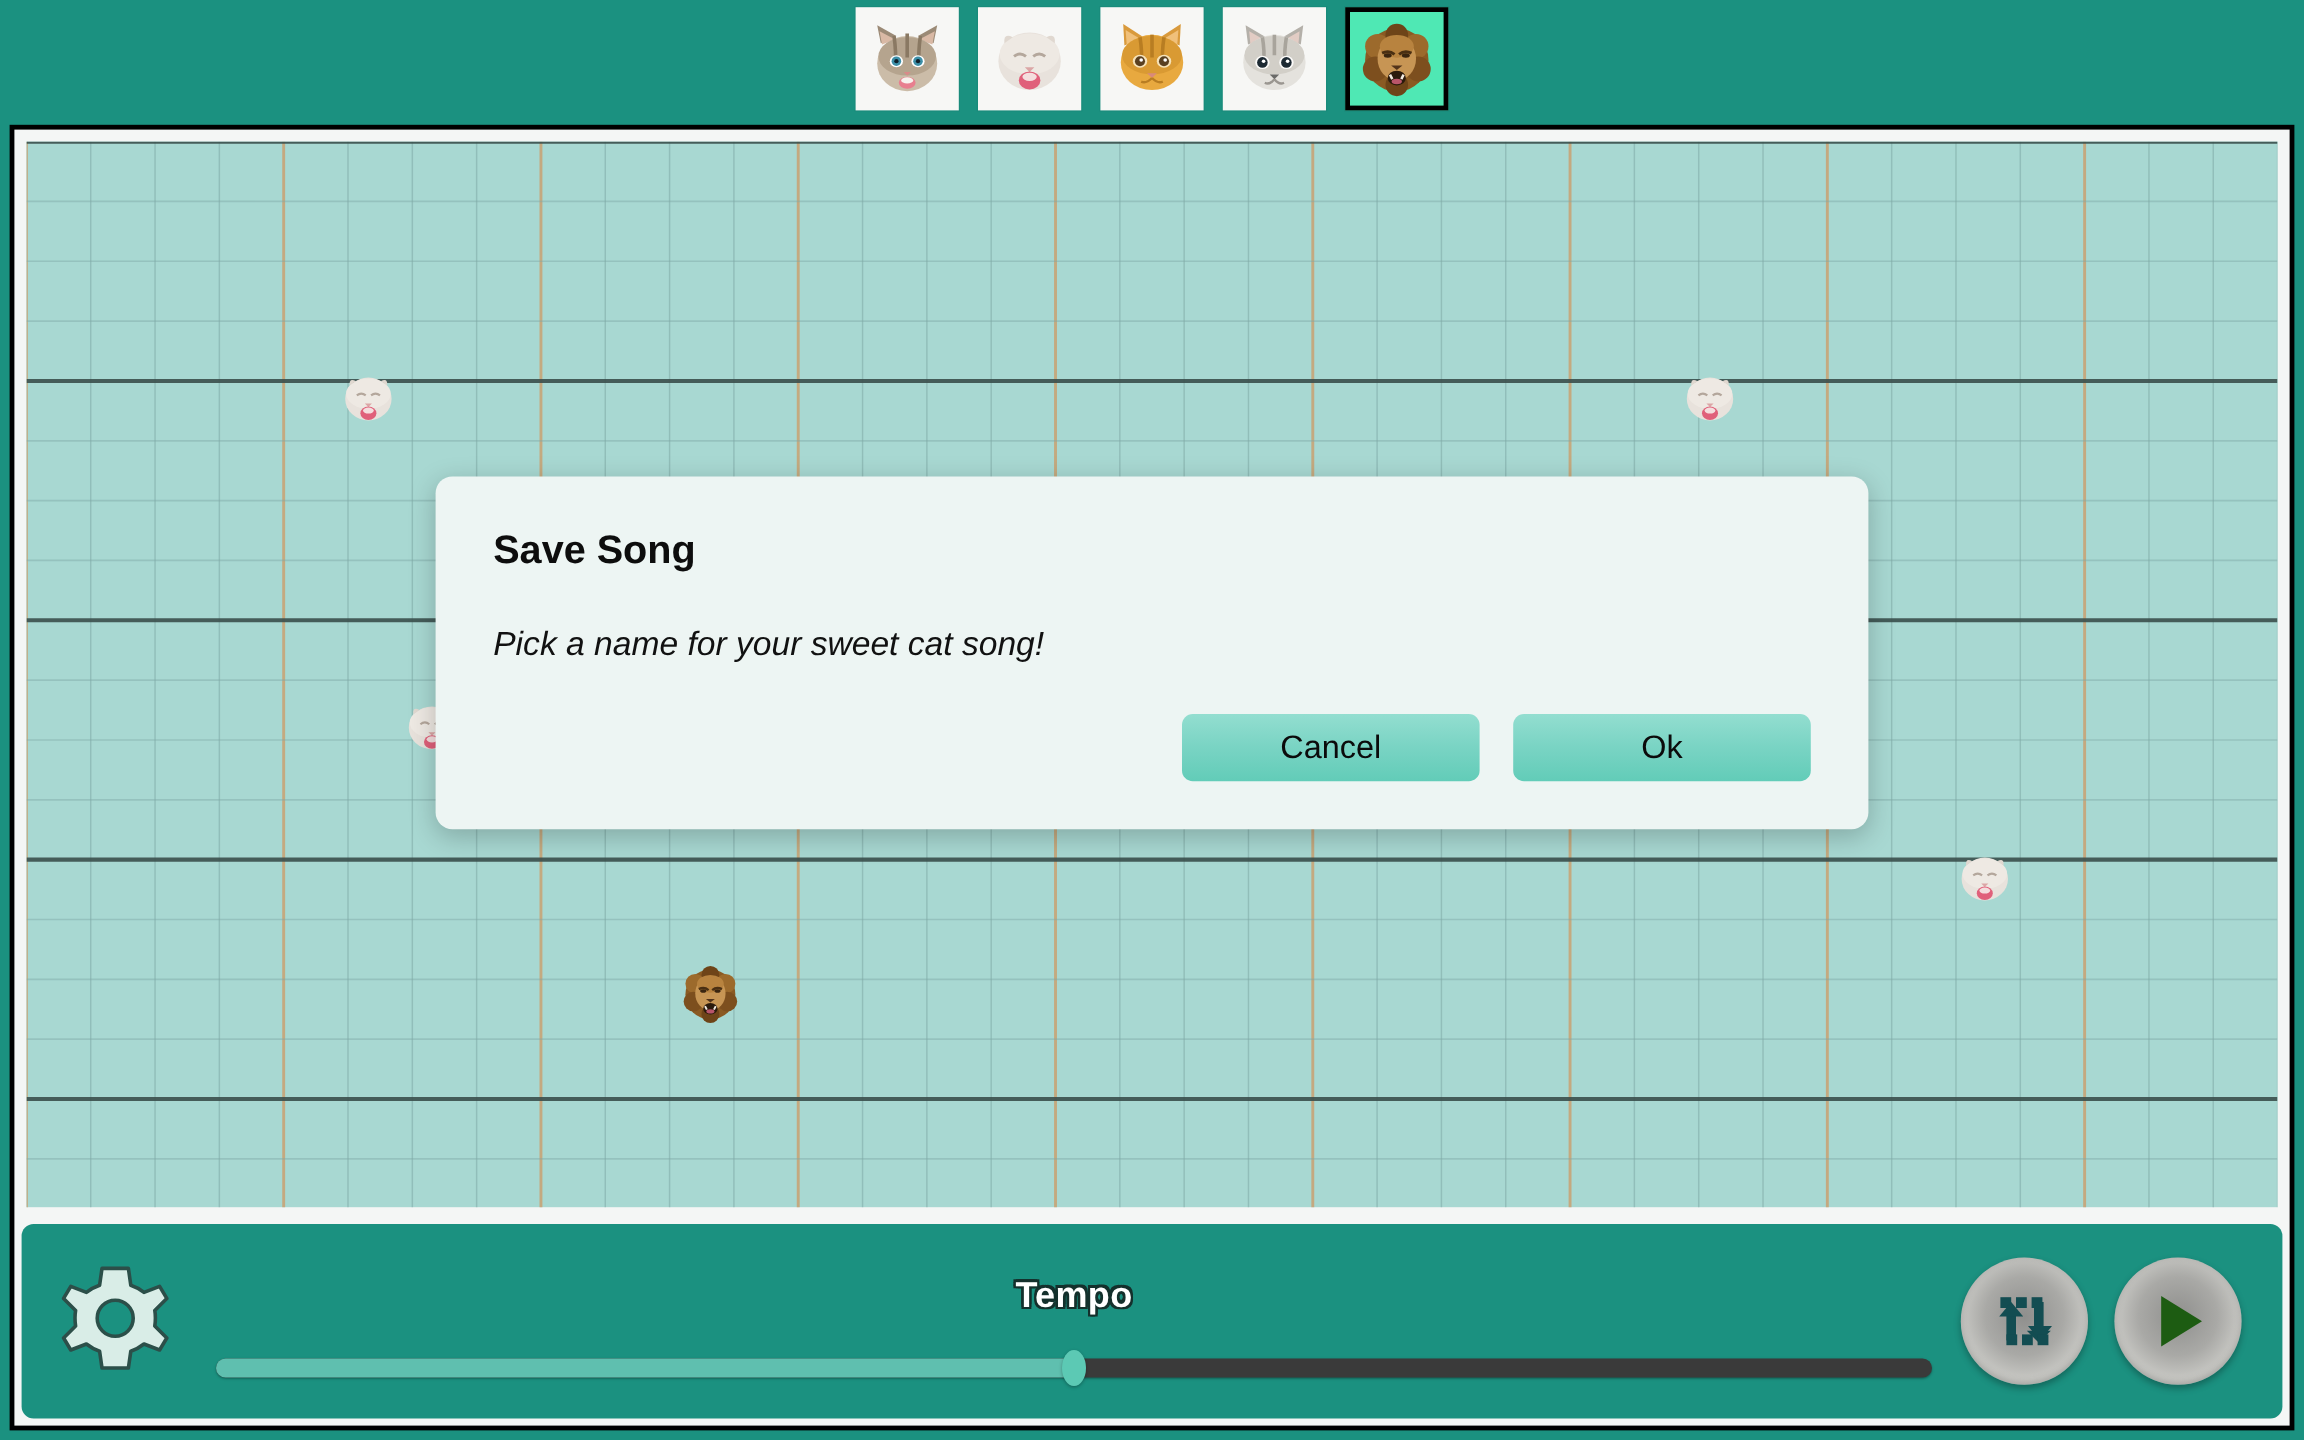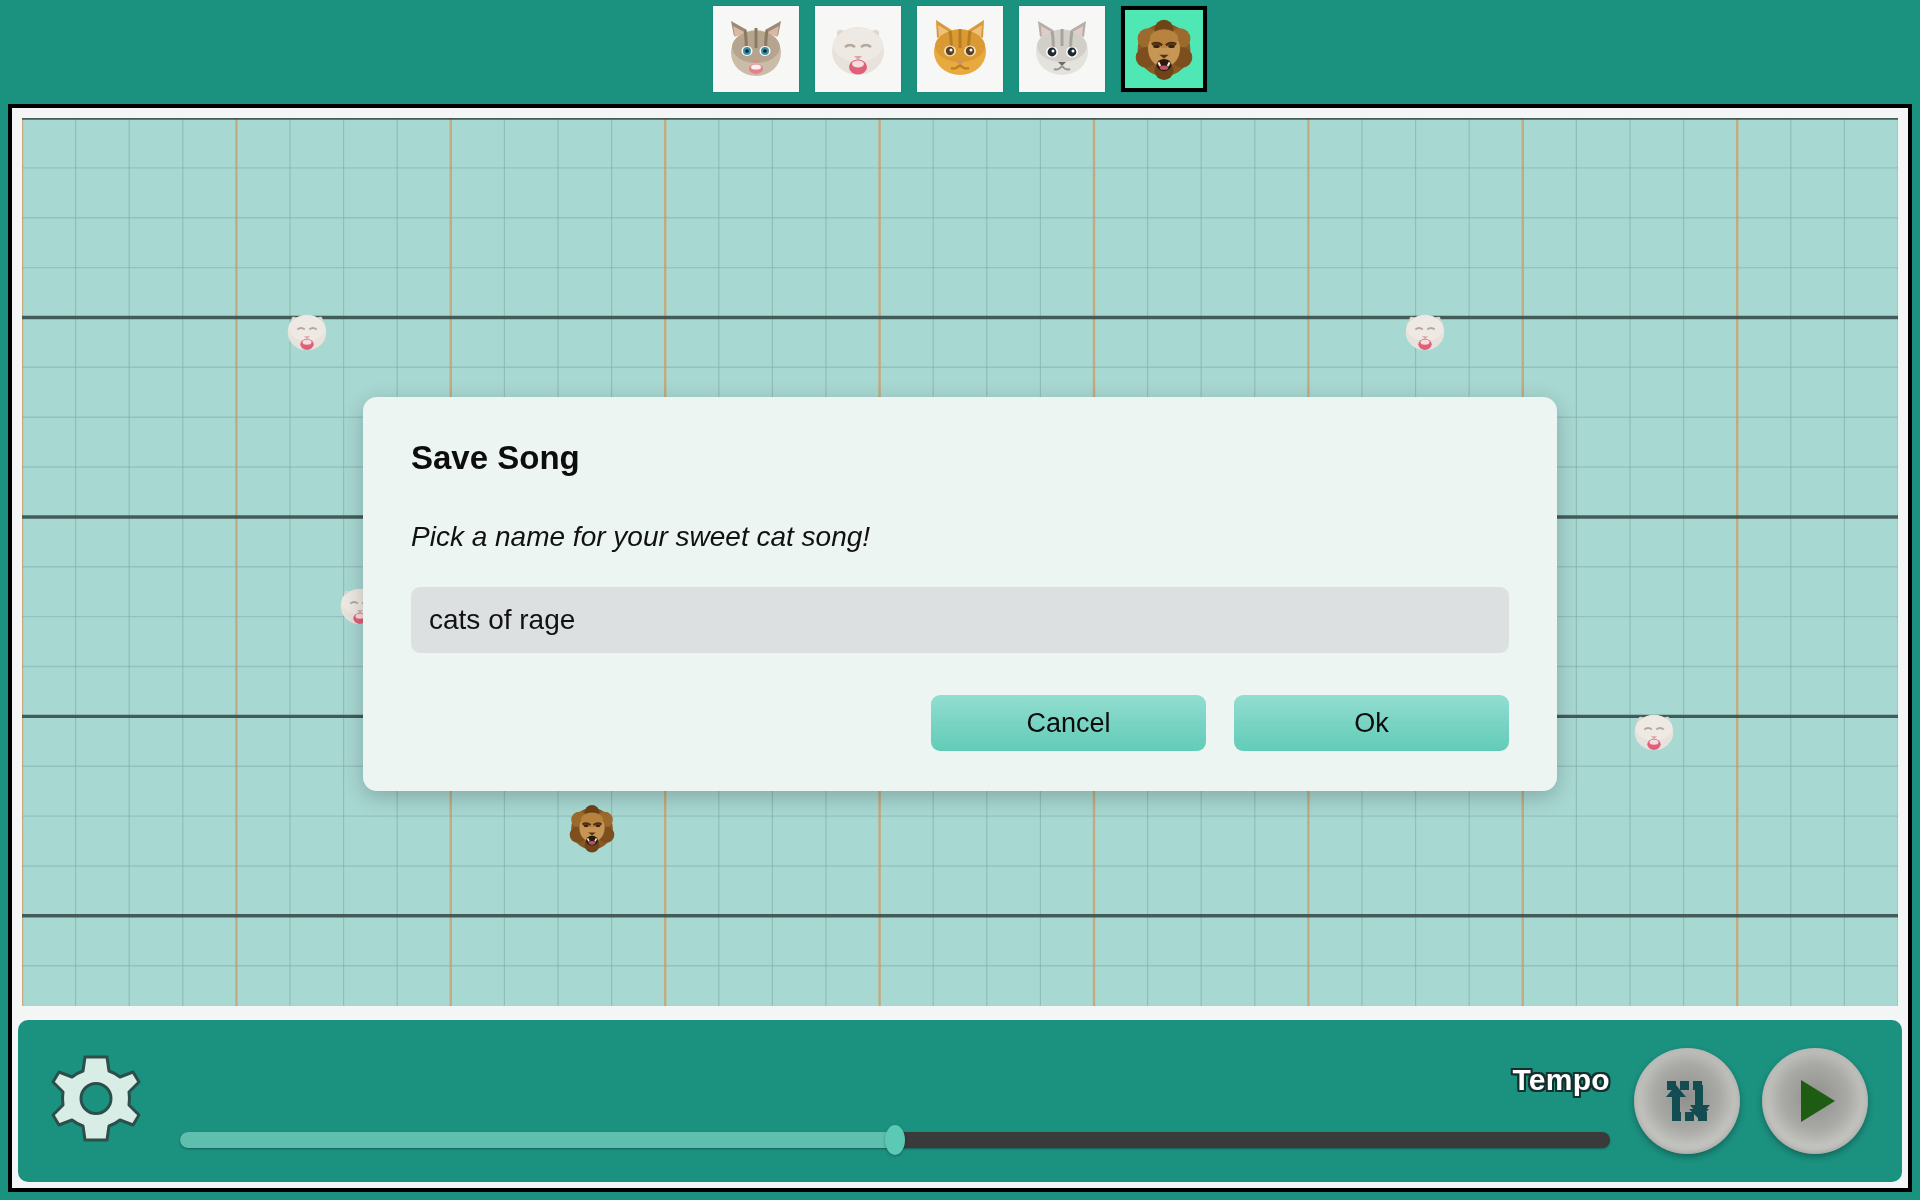--- a/index.html
+++ b/index.html
@@ -95,21 +95,20 @@
     cursor: pointer;
   }
   #tempo-zone {
     flex: 1;
     position: relative;
     height: 100%;
     display: flex;
     flex-direction: column;
     justify-content: center;
     padding: 0 24px 0 24px;
-    align-items: flex-end;
   }
   #tempo-label {
     text-align: center;
     font-size: 30px;
     font-weight: bold;
     color: #FFFFFF;
     letter-spacing: 0.3px;
     margin-bottom: 42px;
     text-shadow:
       -2px -2px 0 #14302c,  2px -2px 0 #14302c,
@@ -208,21 +207,21 @@
     color: #111;
     outline: none;
   }
   #dialog-actions {
     display: flex;
     justify-content: flex-end;
     gap: 28px;
     margin-top: 42px;
   }
   .dlg-btn {
-    width: 275px;
+    width: 248px;
     height: 56px;
     border: 0;
     border-radius: 9px;
     background: linear-gradient(180deg, #93DED0 0%, #7AD4C4 48%, #62CCB8 100%);
     font-family: "Liberation Sans", sans-serif;
     font-size: 27px;
     color: #0b0b0b;
     cursor: pointer;
   }
 </style>
@@ -540,21 +539,20 @@
         </div>
       </div>
 
     </div>
   </div>
 
   <div id="modal-layer">
     <div id="dialog">
       <div id="dialog-title">Save Song</div>
       <div id="dialog-message">Pick a name for your sweet cat song!</div>
-      <input id="song-name-input" type="text" placeholder="Song name" value="cats of rage" style="">
       <div id="dialog-actions">
         <button class="dlg-btn">Cancel</button>
         <button class="dlg-btn">Ok</button>
       </div>
     </div>
   </div>
 
 </div>
 
 </body></html>

